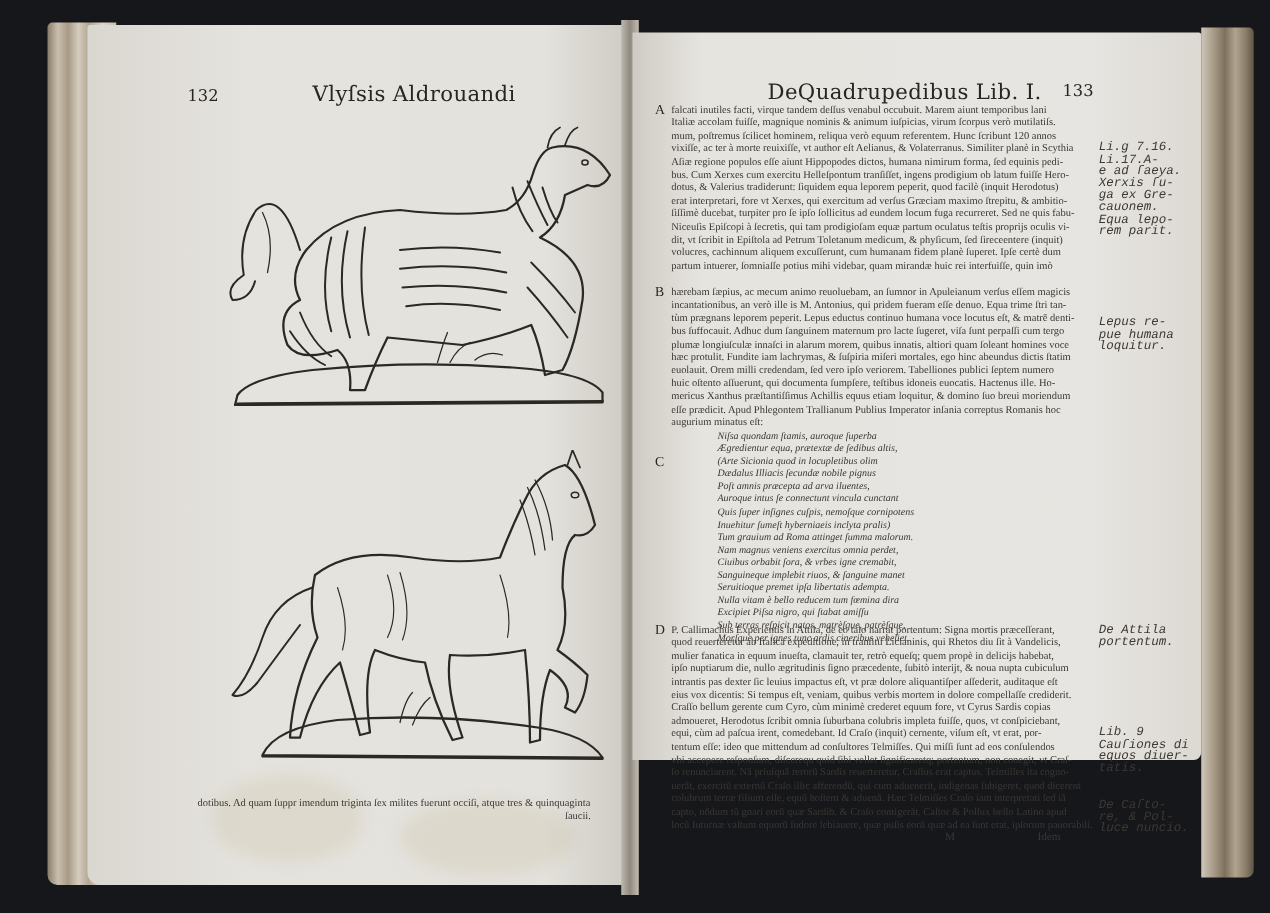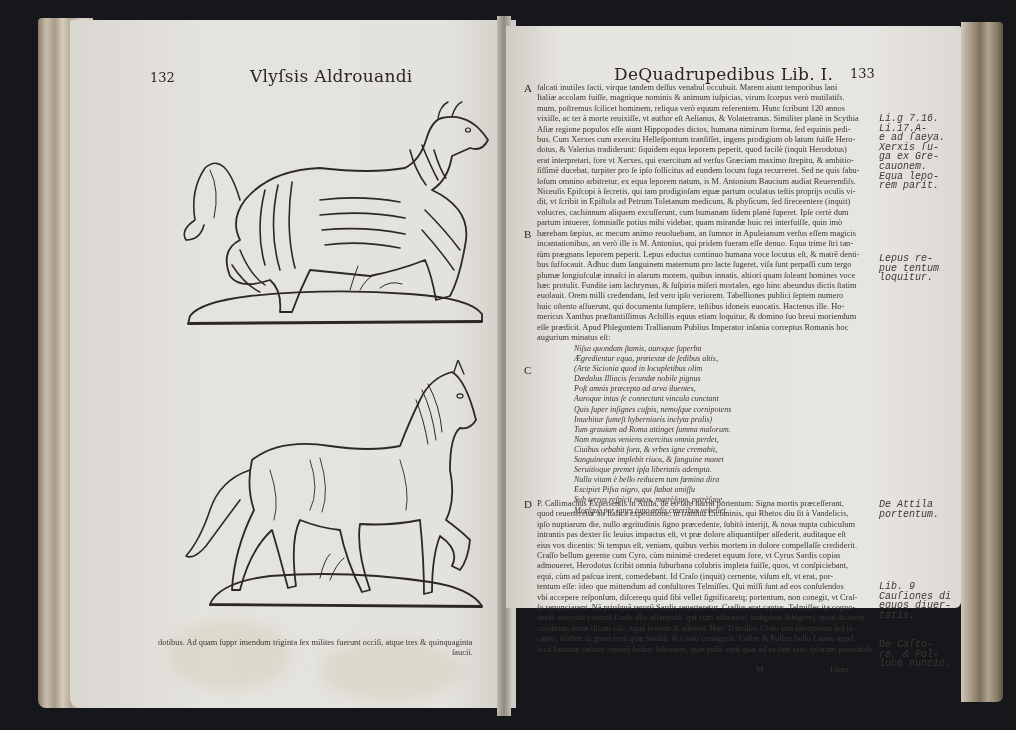--- a/index.html
+++ b/index.html
@@ -8,21 +8,21 @@
   
   .edge-left{position:absolute;left:20px;top:2px;width:55px;height:690px;
     background:linear-gradient(90deg,#8a7c68 0%,#c9bfae 15%,#a89a85 30%,#d4ccbe 45%,#b3a792 60%,#ddd6ca 80%,#c7bfb1 100%);
     border-radius:4px 0 0 8px;}
   .edge-right{position:absolute;right:0;top:6px;width:42px;height:680px;
     background:linear-gradient(90deg,#cfc7ba 0%,#a59884 25%,#7d705e 45%,#b0a48f 65%,#8a7d69 85%,#5e5447 100%);
     border-radius:0 4px 6px 0;}
   .page{position:absolute;background:#e3e1dc;}
   .page-left{left:52px;top:4px;width:430px;height:688px;
     background:linear-gradient(90deg,#dad7d1 0%,#e5e3de 30%,#e4e2dd 85%,#cfccc5 100%);
-    border-radius:2px 0 0 10px;padding-left:16px;}
+    border-radius:2px 0 0 10px;}
   .page-right{left:488px;top:10px;width:455px;height:582px;
     background:linear-gradient(90deg,#cfcbc4 0%,#e6e4df 12%,#e7e5e1 80%,#dcd9d3 100%);
     border-radius:0 2px 6px 0;}
   .gutter{position:absolute;left:479px;top:0;width:14px;height:700px;
     background:linear-gradient(90deg,#bdb8af,#8f897f 50%,#c3bdb3);}
   .stain{position:absolute;border-radius:50%;background:rgba(190,170,130,.18);filter:blur(6px);}
   .folio{position:absolute;font-size:13px;color:#2a2520;}
   .running-head{position:absolute;font-size:17px;color:#2a2520;letter-spacing:.3px;}
   .para{position:absolute;font-size:8.4px;line-height:10.4px;color:#3b3732;text-align:justify;
     font-family:"Liberation Serif",serif;}
@@ -99,21 +99,20 @@
     <div class="para" style="left:31px;top:57px;width:338px;">
       <span class="line">falcati inutiles facti, virque tandem deſſus venabul occubuit. Marem aiunt temporibus lani</span>
       <span class="line">Italiæ accolam fuiſſe, magnique nominis &amp; animum iuſpicias, virum ſcorpus verò mutilatiſs.</span>
       <span class="line">mum, poſtremus ſcilicet hominem, reliqua verò equum referentem. Hunc ſcribunt 120 annos</span>
       <span class="line">vixiſſe, ac ter à morte reuixiſſe, vt author eſt Aelianus, &amp; Volaterranus. Similiter planè in Scythia</span>
       <span class="line">Aſiæ regione populos eſſe aiunt Hippopodes dictos, humana nimirum forma, ſed equinis pedi-</span>
       <span class="line">bus. Cum Xerxes cum exercitu Helleſpontum tranſiſſet, ingens prodigium ob latum fuiſſe Hero-</span>
       <span class="line">dotus, &amp; Valerius tradiderunt: ſiquidem equa leporem peperit, quod facilè (inquit Herodotus)</span>
       <span class="line">erat interpretari, fore vt Xerxes, qui exercitum ad verſus Græciam maximo ſtrepitu, &amp; ambitio-</span>
       <span class="line">ſiſſimè ducebat, turpiter pro ſe ipſo ſollicitus ad eundem locum fuga recurreret. Sed ne quis fabu-</span>
-      <span class="line">loſum omnino arbitretur, ex equa leporem natum, is M. Antonium Baucium audiat Reuerendiſs.</span>
       <span class="line">Niceuſis Epiſcopi à ſecretis, qui tam prodigioſam equæ partum oculatus teſtis proprijs oculis vi-</span>
       <span class="line">dit, vt ſcribit in Epiſtola ad Petrum Toletanum medicum, &amp; phyſicum, ſed ſireceentere (inquit)</span>
       <span class="line">volucres, cachinnum aliquem excuſſerunt, cum humanam fidem planè ſuperet. Ipſe certè dum</span>
       <span class="line">partum intuerer, ſomniaſſe potius mihi videbar, quam mirandæ huic rei interfuiſſe, quin imò</span>
     </div>
 
     <div class="section-letter" style="left:18px;top:202px;">B</div>
     <div class="para" style="left:31px;top:203px;width:338px;">
       <span class="line">hærebam ſæpius, ac mecum animo reuoluebam, an ſumnor in Apuleianum verſus eſſem magicis</span>
       <span class="line">incantationibus, an verò ille is M. Antonius, qui pridem fueram eſſe denuo. Equa trime ſtri tan-</span>
@@ -146,20 +145,21 @@
       <span class="line">Nulla vitam è bello reducem tum fœmina dira</span>
       <span class="line">Excipiet Piſsa nigro, qui ſtabat amiſſu</span>
       <span class="line">Sub terras reſpicit natos, matrèſque, patrèſque,</span>
       <span class="line">Morſque per ignes tunc ardis cineribus veheliet.</span>
     </div>
 
     <div class="section-letter" style="left:18px;top:472px;">D</div>
     <div class="para" style="left:31px;top:473px;width:338px;">
       <span class="line">P. Callimachus Experientis in Attila, de eo talo narrat portentum: Signa mortis præceſſerant,</span>
       <span class="line">quod reuerteretur ab Italica expeditione, in tranſitu Licianinis, qui Rhetos diu ſit à Vandelicis,</span>
+      <span class="line">mulier fanatica in equum inueſta, clamauit ter, retrò equeſq; quem propè in delicijs habebat,</span>
       <span class="line">ipſo nuptiarum die, nullo ægritudinis ſigno præcedente, ſubitò interijt, &amp; noua nupta cubiculum</span>
       <span class="line">intrantis pas dexter ſic leuius impactus eſt, vt præ dolore aliquantiſper aſſederit, auditaque eſt</span>
       <span class="line">eius vox dicentis: Si tempus eſt, veniam, quibus verbis mortem in dolore compellaſſe crediderit.</span>
       <span class="line">Craſſo bellum gerente cum Cyro, cùm minimè crederet equum fore, vt Cyrus Sardis copias</span>
       <span class="line">admoueret, Herodotus ſcribit omnia ſuburbana colubris impleta fuiſſe, quos, vt conſpiciebant,</span>
       <span class="line">equi, cùm ad paſcua irent, comedebant. Id Craſo (inquit) cernente, viſum eſt, vt erat, por-</span>
       <span class="line">tentum eſſe: ideo que mittendum ad conſultores Telmiſſes. Qui miſſi ſunt ad eos conſulendos</span>
       <span class="line">vbi accepere reſponſum, diſcerequ quid ſibi vellet ſignificaretq; portentum, non conegit, vt Craſ-</span>
       <span class="line">ſo renunciarent. Nā priuſquā rerorū Sardis reuerteretur, Craſſus erat captus. Telmiſſes ita cogno-</span>
       <span class="line">uerāt, exercitū externū Craſo illic afferendū, qui cum aduenerit, indigenas ſubigeret, quod dicerent</span>
@@ -173,21 +173,21 @@
       <span class="line">Li.17.A-</span>
       <span class="line">e ad ſaeya.</span>
       <span class="line">Xerxis ſu-</span>
       <span class="line">ga ex Gre-</span>
       <span class="line">cauonem.</span>
       <span class="line">Equa lepo-</span>
       <span class="line">rem parit.</span>
     </div>
     <div class="marginal" style="left:373px;top:228px;">
       <span class="line">Lepus re-</span>
-      <span class="line">pue tentum</span>
+      <span class="line">pue humana</span>
       <span class="line">loquitur.</span>
     </div>
     <div class="marginal" style="left:373px;top:474px;">
       <span class="line">De Attila</span>
       <span class="line">portentum.</span>
     </div>
     <div class="marginal" style="left:373px;top:556px;">
       <span class="line">Lib. 9</span>
       <span class="line">Cauſiones di</span>
       <span class="line">equos diuer-</span>

